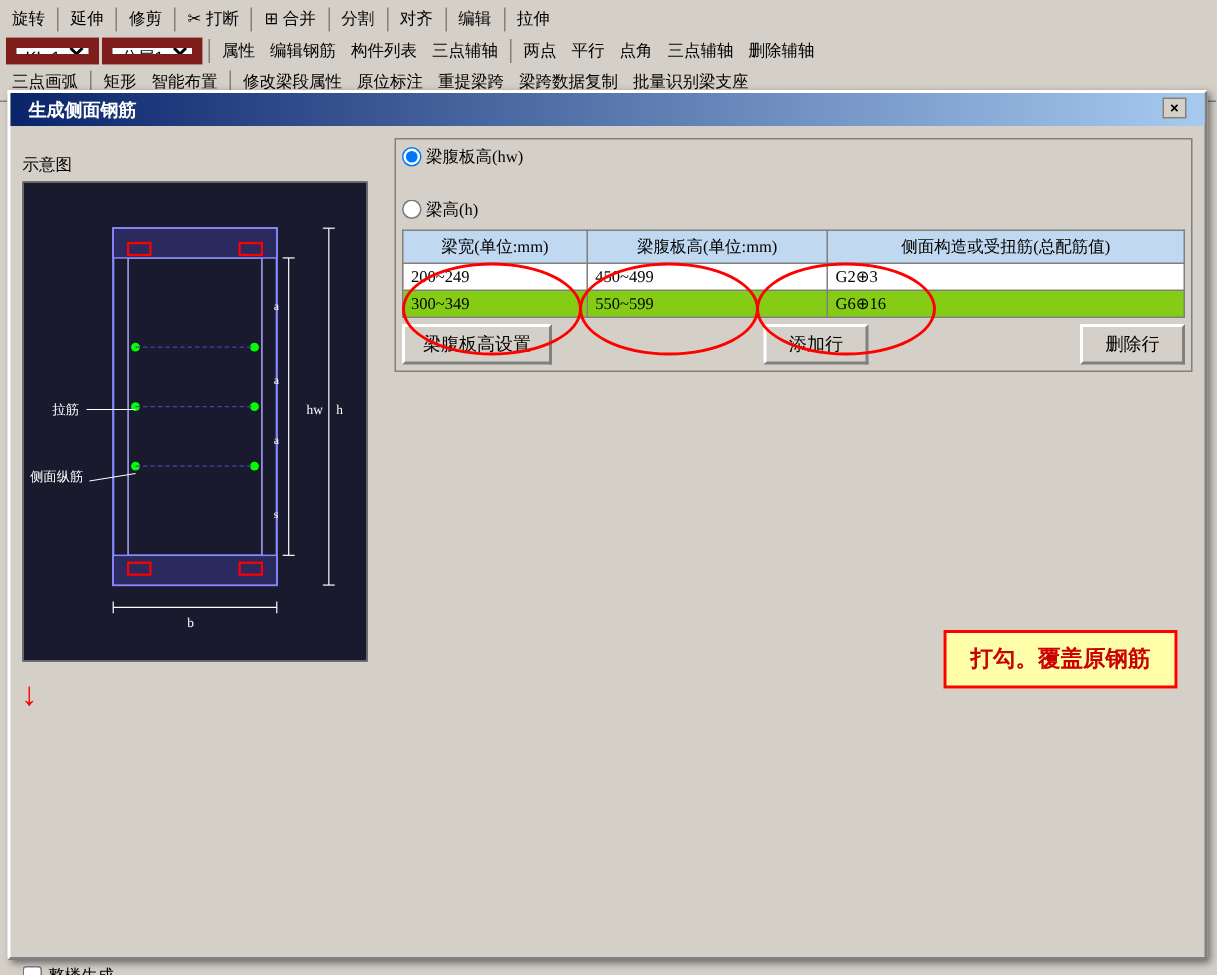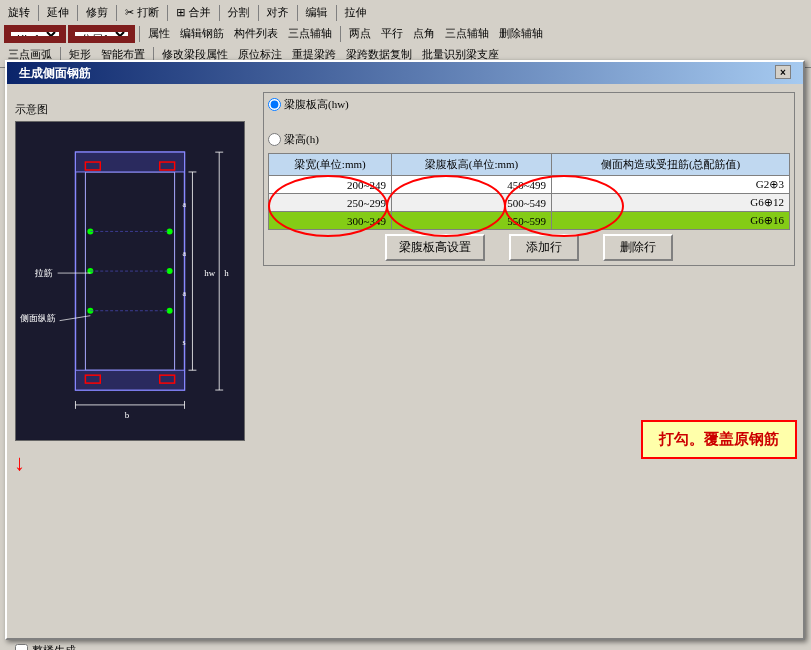--- a/index.html
+++ b/index.html
@@ -169,21 +169,21 @@
     .settings-table th {
       background: #c0d8f0;
       border: 1px solid #808080;
       padding: 3px 0;
       text-align: center;
       font-weight: normal;
     }
     .settings-table td {
       border: 1px solid #808080;
       padding: 2px 5px;
-      text-align: right;
+      text-align: left;
     }
     .settings-table tr:nth-child(even) td {
       background: #f0f0f0;
     }
     .settings-table tr:nth-child(odd) td {
       background: #ffffff;
     }
     .settings-table tr:last-child td {
       background: #84cc16;
     }
@@ -197,22 +197,22 @@
     }
 
     
     .table-wrapper {
       position: relative;
     }
 
     
     .btn-row {
       display: flex;
-      gap: 24px;
-      justify-content: center;
+      gap: 0;
+      justify-content: space-between;
       margin-top: 4px;
     }
     .action-btn {
       background: #d4d0c8;
       border: 2px solid;
       border-color: #ffffff #808080 #808080 #ffffff;
       padding: 3px 12px;
       font-size: 12px;
       cursor: pointer;
       min-width: 70px;
@@ -402,25 +402,20 @@
                 <th>侧面构造或受扭筋(总配筋值)</th>
               </tr>
             </thead>
             <tbody>
               <tr>
                 <td>200~249</td>
                 <td>450~499</td>
                 <td>G2⊕3</td>
               </tr>
               <tr>
-                <td>250~299</td>
-                <td>500~549</td>
-                <td>G6⊕12</td>
-              </tr>
-              <tr>
                 <td>300~349</td>
                 <td>550~599</td>
                 <td>G6⊕16</td>
               </tr>
             </tbody>
           </table>
 
           <div class="highlight-circle" style="top:22px;left:0px;width:120px;height:62px;"></div>
           <div class="highlight-circle" style="top:22px;left:118px;width:120px;height:62px;"></div>
           <div class="highlight-circle" style="top:22px;left:236px;width:120px;height:62px;"></div>
@@ -437,19 +432,19 @@
 
   <div class="bottom-section">
     <div class="checkbox-row">
       <input type="checkbox" style="">
       <span>整楼生成</span>
     </div>
 
   </div>
 </div>
 
-<div class="annotation-box" style="position:absolute;right:14px;top:420px;background:#ffffaa;border:2px solid red;padding:8px 16px;font-size:15px;font-weight:bold;color:#cc0000;">
+<div class="annotation-box" style="position:absolute;right:26px;top:420px;background:#ffffaa;border:2px solid red;padding:8px 16px;font-size:15px;font-weight:bold;color:#cc0000;">
   <span>打勾。覆盖原钢筋</span>
 </div>
 
 <div style="position:absolute;left:14px;top:450px;color:red;font-size:22px;font-weight:bold;">
   ↓
 </div>
 
 </body></html>

